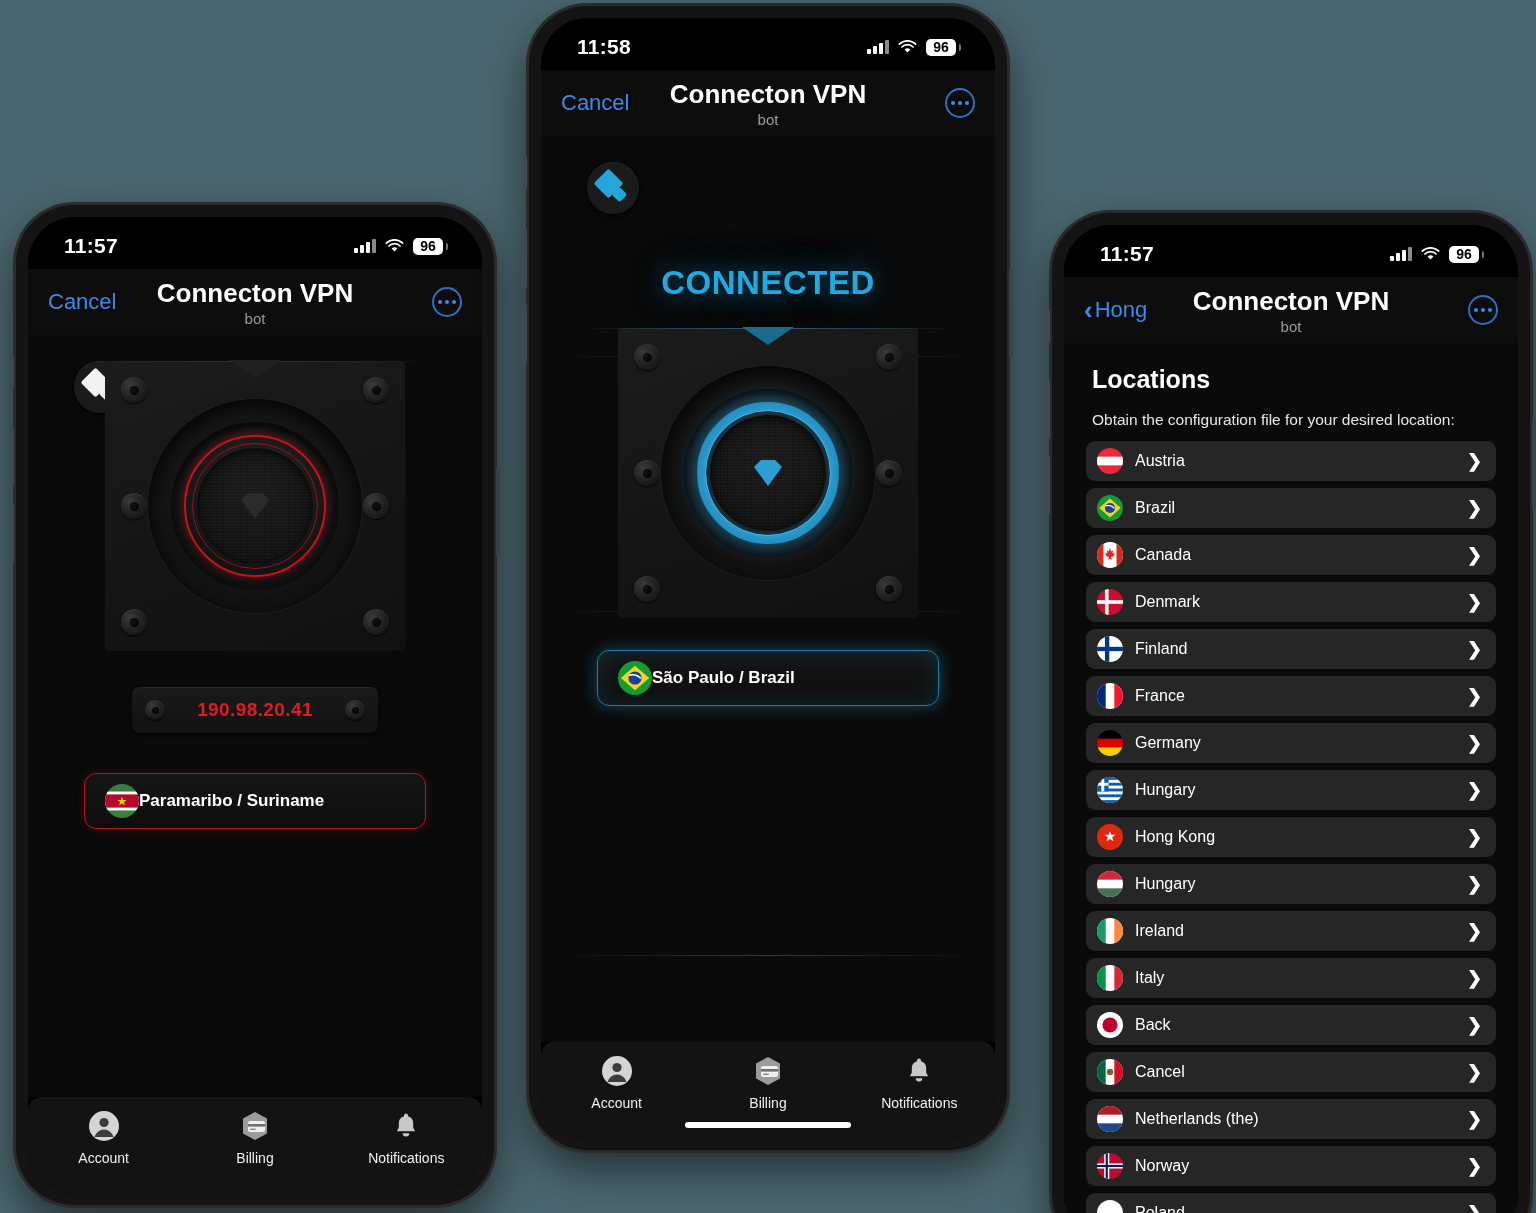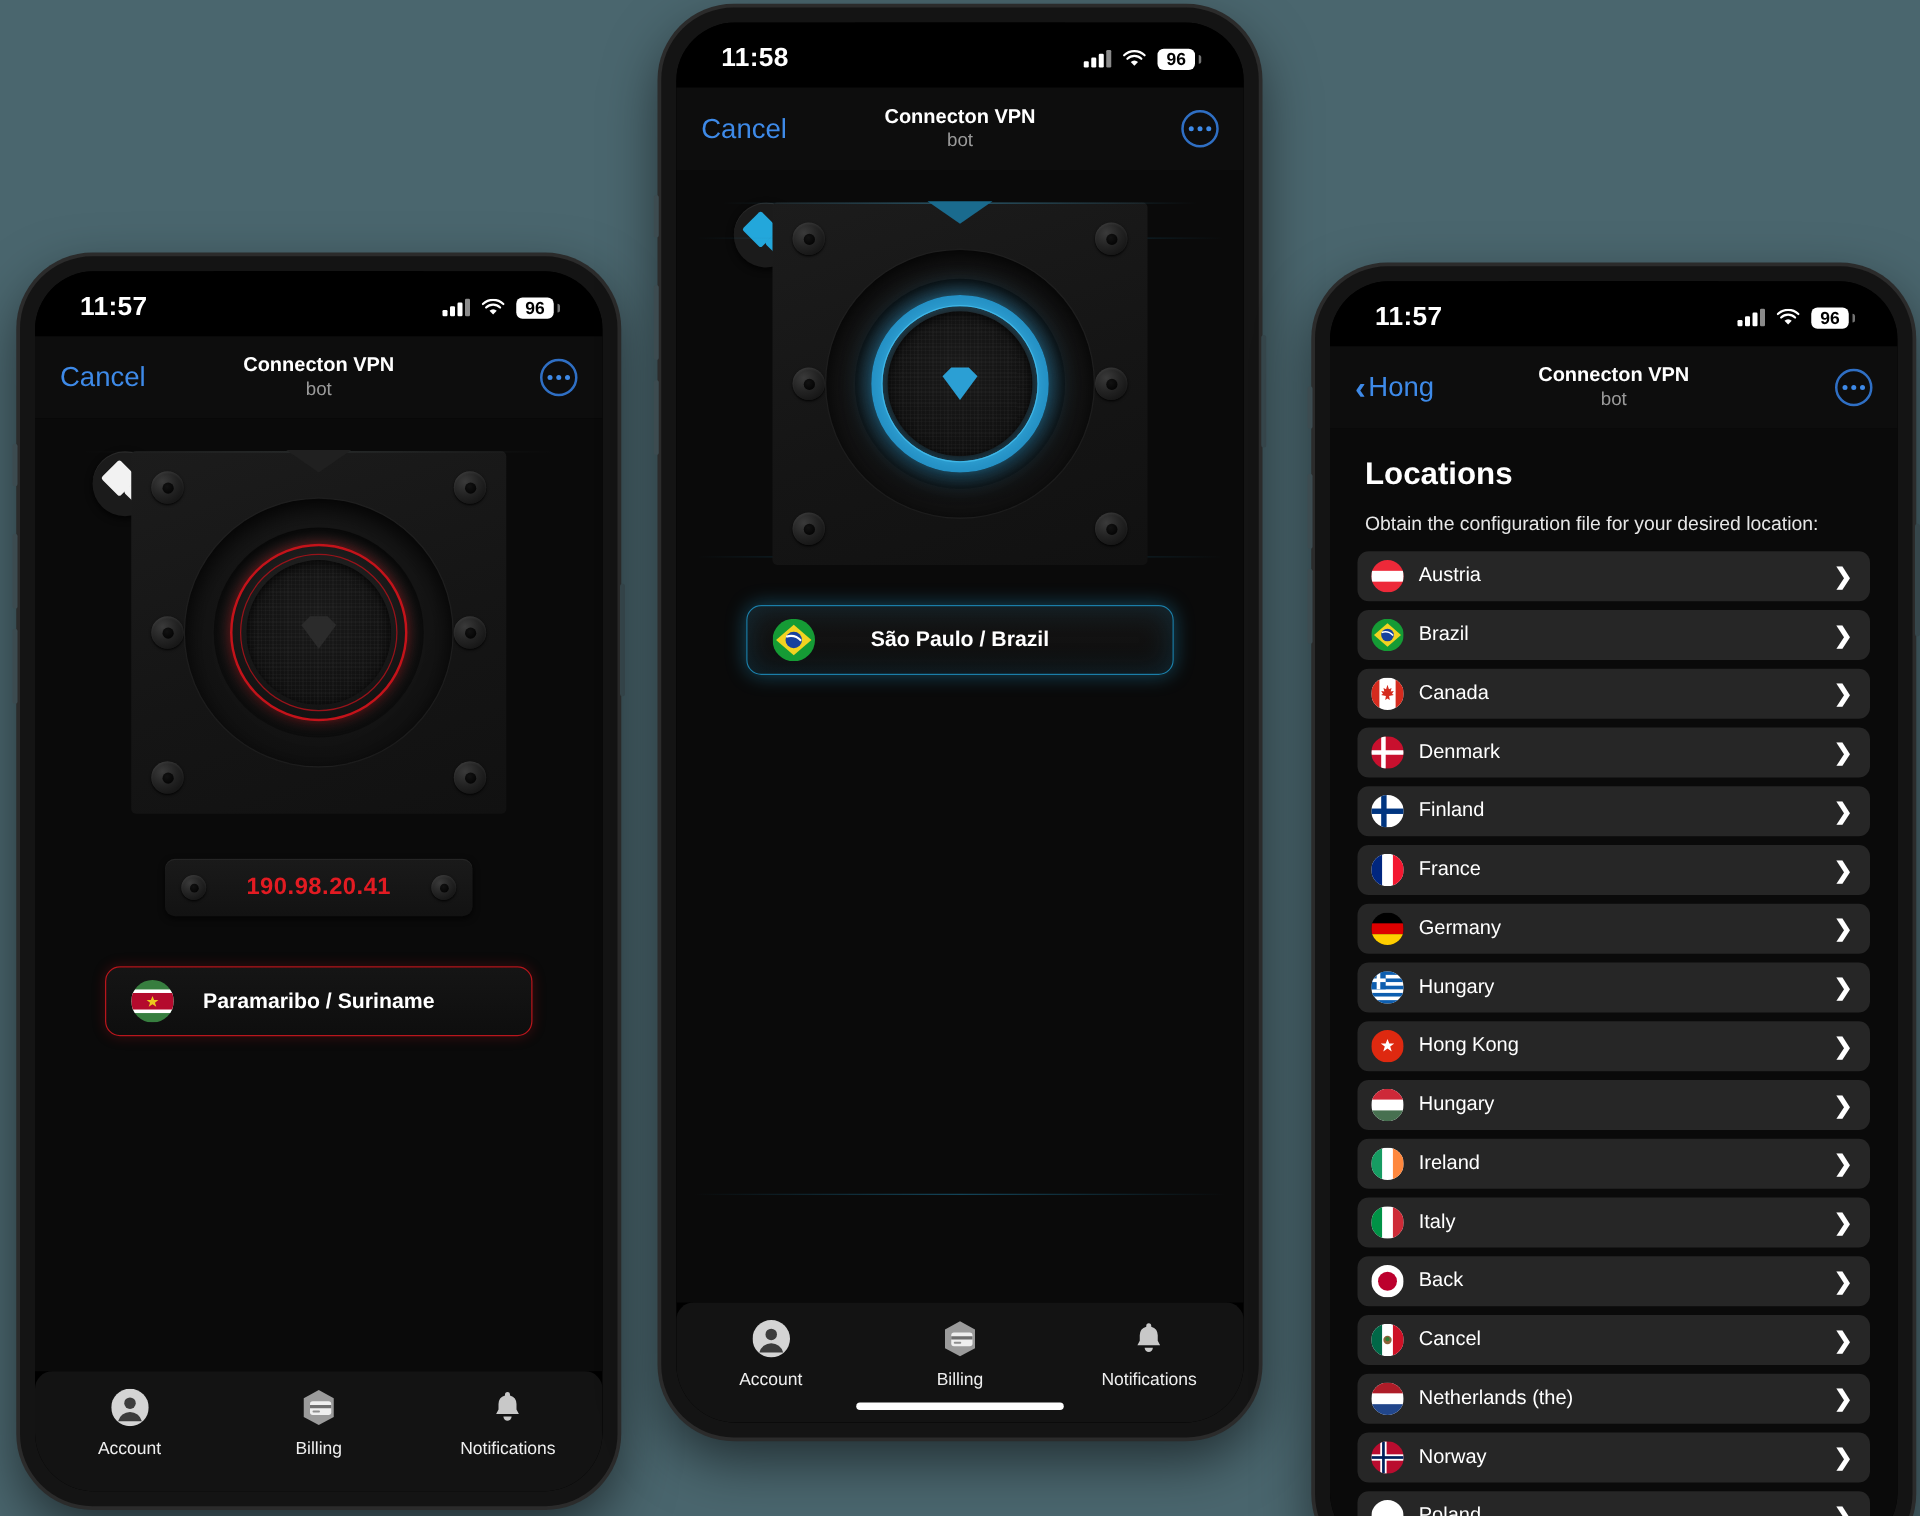--- a/index.html
+++ b/index.html
@@ -61,21 +61,21 @@
   .battcap { width: 2px; height: 7px; background: rgba(255,255,255,.45); border-radius: 0 2px 2px 0; margin-left: -6px; }
 
   
   .navbar {
     position: relative; height: 66px; background: #0d0d0d;
     display: flex; align-items: center; padding: 0 20px;
   }
   .nav-left { color: #3e8ae8; font-size: 22px; display: flex; align-items: center; gap: 2px; cursor: pointer; }
   .chev-left { font-size: 26px; line-height: 1; font-weight: bold; }
   .nav-title { position: absolute; left: 0; right: 0; text-align: center; pointer-events: none; }
-  .nav-title .t1 { color: #fff; font-size: 16px; font-weight: bold; }
+  .nav-title .t1 { color: #fff; font-size: 26px; font-weight: bold; }
   .nav-title .t2 { color: #9a9a9a; font-size: 15px; margin-top: 1px; }
   .nav-dots {
     margin-left: auto; width: 30px; height: 30px; border-radius: 50%;
     border: 2px solid #2f6fc4; display: flex; align-items: center;
     justify-content: center; gap: 3px; z-index: 2; cursor: pointer;
   }
   .nav-dots span { width: 4px; height: 4px; border-radius: 50%; background: #3e8ae8; }
 
   
   .webapp { position: relative; flex: 1; background: #0a0a0a; overflow: hidden; }
@@ -177,21 +177,21 @@
   .locbtn {
     width: 342px; height: 56px; margin: 0 auto; border-radius: 12px;
     background: linear-gradient(180deg,#151515,#0e0e0e);
     display: flex; align-items: center; padding: 0 20px; position: relative;
     cursor: pointer;
   }
   .locbtn.red  { border: 1px solid #b8161c; box-shadow: 0 0 10px rgba(200,20,26,.25); }
   .locbtn.cyan { border: 1px solid #1b7ea8; box-shadow: 0 0 16px rgba(34,150,200,.45), inset 0 0 22px rgba(20,90,120,.35); }
   .locbtn .flagwrap { width: 34px; height: 34px; }
   .locbtn .loclabel {
-    flex: 1; text-align: center; color: #fff; font-size: 17px; font-weight: bold;
+    flex: 1; color: #fff; font-size: 17px; font-weight: bold;
     padding-right: 34px;
   }
 
   
   .deco { position: absolute; pointer-events: none; }
 
   
   .tabbar {
     position: relative; height: 96px; background: #131313;
     border-top-left-radius: 14px; border-top-right-radius: 14px;
@@ -394,20 +394,21 @@
               <span></span>
             </div>
         </div>
 
         <div class="webapp">
           <div class="logo-badge cyan">
             <span class="dia big"></span>
               <span class="dia sm"></span>
           </div>
 
+          <div class="status-head cyan" style="margin-top:128px">CONNECTED</div>
 
           <div class="panel-wrap" style="margin-top:26px">
             <div class="deco" style="left:16px;right:16px;top:28px;height:1px;background:linear-gradient(90deg,rgba(30,140,185,0),rgba(30,140,185,.55),rgba(30,140,185,0))"></div>
             <div class="deco" style="left:16px;right:16px;bottom:6px;height:1px;background:linear-gradient(90deg,rgba(30,140,185,0),rgba(30,140,185,.5),rgba(30,140,185,0))"></div>
             <div class="panel">
               <div class="hline" style="top:0;background:linear-gradient(90deg,rgba(30,140,185,0),rgba(60,170,215,.5),rgba(30,140,185,0))"></div>
               <div class="vchevron" style="border-top:18px solid #1a6b8e"></div>
               <div class="screw" style="left:16px;top:16px"></div>
               <div class="screw" style="right:16px;top:16px"></div>
               <div class="screw" style="left:16px;top:132px"></div>

